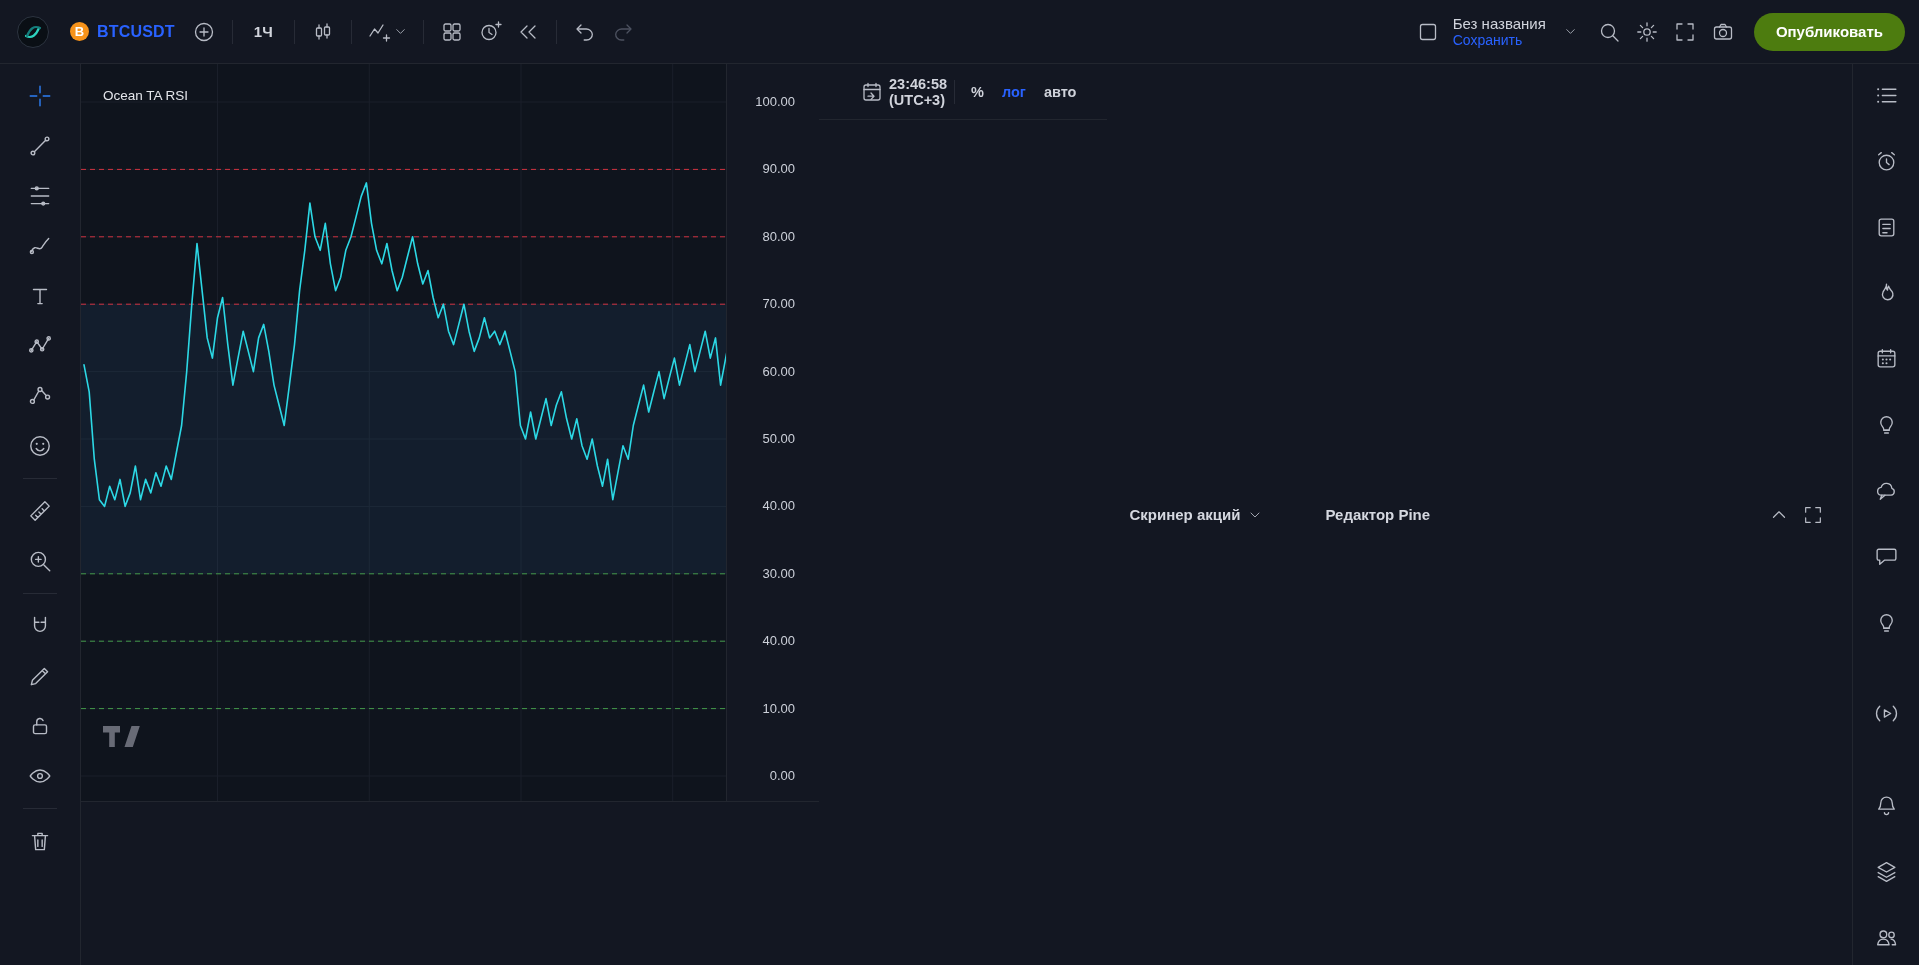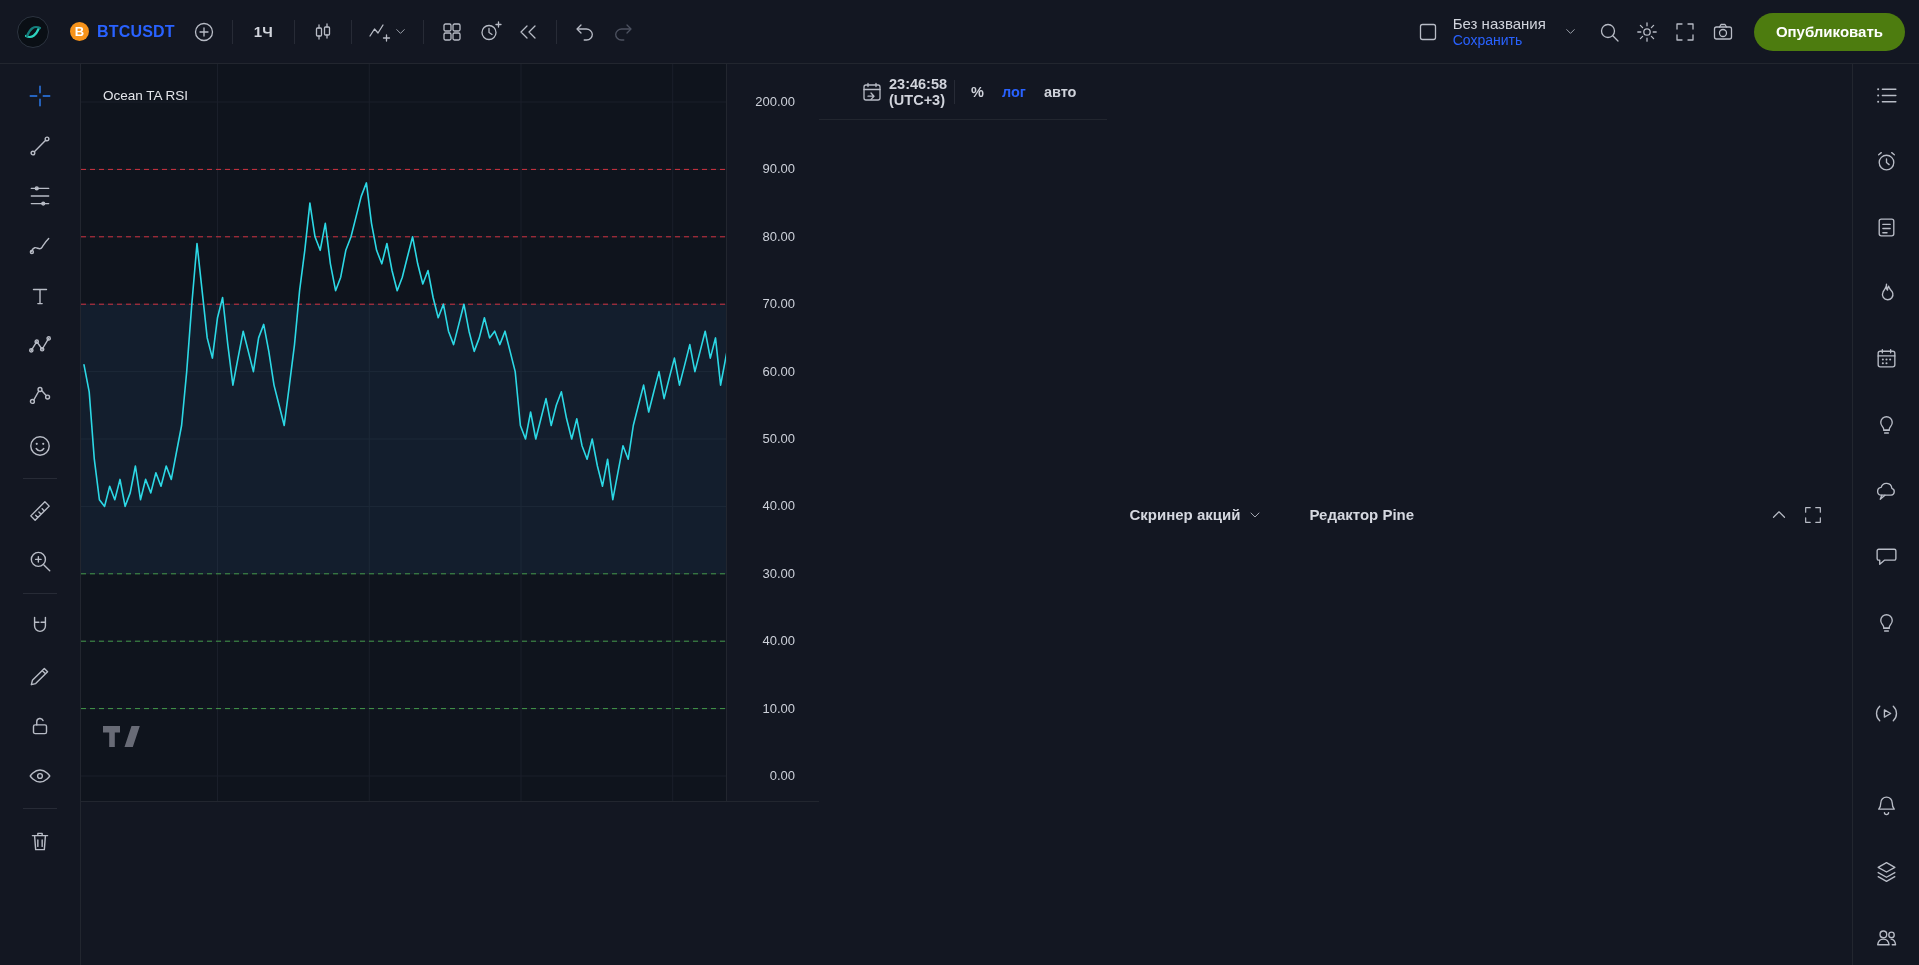--- a/index.html
+++ b/index.html
@@ -77,21 +77,21 @@
   .range-btn{background:none;border:none;color:#cfd2da;font-size:14.5px;font-family:inherit;
     padding:5px 9px;border-radius:6px;cursor:pointer;font-weight:bold}
   .goto-date{margin-left:14px}
   .clock{font-size:14.5px;color:#d1d4dc;cursor:pointer;font-weight:bold}
   .axis-btn{background:none;border:none;color:#cfd2da;font-size:14.5px;font-family:inherit;
     padding:5px 9px;border-radius:6px;cursor:pointer;font-weight:bold}
   .axis-btn.log{color:#2962ff}
 
   
   .bottom-panel{flex:1;display:flex;align-items:center;padding:0 22px;background:#131722;position:relative}
-  .tabs{display:flex;gap:46px;height:100%;align-items:flex-start}
+  .tabs{display:flex;gap:62px;height:100%;align-items:flex-start}
   .tab{display:flex;align-items:center;gap:7px;font-size:15px;font-weight:bold;color:#d5d8e0;
     position:relative;height:100%;cursor:pointer}
   .tab .iw{width:16px;height:16px}
   .tab.active::after{content:"";position:absolute;bottom:0;left:50%;transform:translateX(-50%);
     width:56px;height:3px;background:#00c2d4;border-radius:2px}
   .panel-btn{width:34px;height:34px;border:none;background:none;border-radius:6px;display:flex;
     align-items:center;justify-content:center;cursor:pointer}
   .panel-btn .iw{width:22px;height:22px}
 </style>
 </head>
@@ -409,21 +409,21 @@
             <line x1="0" y1="644.6" x2="1678" y2="644.6" stroke="#4caf50" stroke-width="1" stroke-dasharray="5 4" stroke-opacity="0.85"></line>
             <polyline points="3.0,300.9 8.2,327.8 13.3,395.2 18.4,435.7 23.6,442.4 28.7,422.2 33.8,435.7 39.0,415.4 44.1,442.4 49.2,428.9 54.4,402.0 59.5,435.7 64.6,415.4 69.8,428.9 74.9,408.7 80.0,422.2 85.2,402.0 90.3,415.4 95.4,388.5 100.6,361.5 105.7,307.6 110.8,240.2 116.0,179.5 121.1,226.7 126.2,273.9 131.4,294.1 136.5,253.7 141.6,233.5 146.8,280.6 151.9,321.1 157.0,294.1 162.2,267.2 167.3,287.4 172.4,307.6 177.6,273.9 182.7,260.4 187.8,287.4 193.0,321.1 198.1,341.3 203.2,361.5 208.4,321.1 213.5,280.6 218.6,226.7 223.8,186.3 228.9,139.1 234.0,172.8 239.2,186.3 244.3,159.3 249.4,199.8 254.6,226.7 259.7,213.2 264.8,186.3 270.0,172.8 275.1,152.6 280.2,132.4 285.4,118.9 290.5,159.3 295.6,186.3 300.8,199.8 305.9,179.5 311.0,206.5 316.2,226.7 321.3,213.2 326.4,193.0 331.6,172.8 336.7,199.8 341.8,220.0 347.0,206.5 352.1,233.5 357.2,253.7 362.4,240.2 367.5,267.2 372.6,280.6 377.8,260.4 382.9,240.2 388.0,267.2 393.2,287.4 398.3,273.9 403.4,253.7 408.6,273.9 413.7,267.2 418.8,280.6 424.0,267.2 429.1,287.4 434.2,307.6 439.4,361.5 444.5,375.0 449.6,348.0 454.8,375.0 459.9,354.8 465.0,334.6 470.2,361.5 475.3,341.3 480.4,327.8 485.6,354.8 490.7,375.0 495.8,354.8 501.0,381.7 506.1,395.2 511.2,375.0 516.4,402.0 521.5,422.2 526.6,395.2 531.8,435.7 536.9,408.7 542.0,381.7 547.2,395.2 552.3,361.5 557.4,341.3 562.6,321.1 567.7,348.0 572.8,327.8 578.0,307.6 583.1,334.6 588.2,314.3 593.4,294.1 598.5,321.1 603.7,300.9 608.8,280.6 613.9,307.6 619.1,287.4 624.2,267.2 629.3,294.1 634.5,273.9 639.6,321.1 644.7,294.1 649.9,267.2 655.0,240.2 660.1,280.6 665.3,307.6 670.4,287.4 675.5,260.4 680.7,300.9 685.8,334.6 690.9,307.6 696.1,287.4 701.2,321.1 706.3,300.9 711.5,280.6 716.6,260.4 721.7,240.2 726.9,233.5 732.0,273.9 737.1,307.6 742.3,321.1 747.4,294.1 752.5,327.8 757.7,287.4 762.8,233.5 767.9,280.6 773.1,321.1 778.2,348.0 783.3,327.8 788.5,361.5 793.6,381.7 798.7,361.5 803.9,388.5 809.0,408.7 814.1,375.0 819.3,402.0 824.4,435.7 829.5,462.6 834.7,442.4 839.8,415.4 844.9,428.9 850.1,402.0 855.2,381.7 860.3,395.2 865.5,375.0 870.6,388.5 875.7,368.3 880.9,381.7 886.0,402.0 891.1,381.7 896.3,361.5 901.4,388.5 906.5,368.3 911.7,395.2 916.8,375.0 921.9,361.5 927.1,381.7 932.2,361.5 937.3,388.5 942.5,368.3 947.6,354.8 952.7,375.0 957.9,395.2 963.0,375.0 968.1,402.0 973.3,381.7 978.4,408.7 983.5,428.9 988.7,402.0 993.8,422.2 998.9,442.4 1004.1,415.4 1009.2,395.2 1014.3,422.2 1019.5,402.0 1024.6,415.4 1029.7,395.2 1034.9,422.2 1040.0,402.0 1045.1,381.7 1050.3,408.7 1055.4,388.5 1060.5,368.3 1065.7,395.2 1070.8,375.0 1075.9,354.8 1081.1,381.7 1086.2,361.5 1091.3,341.3 1096.5,375.0 1101.6,395.2 1106.7,408.7 1111.9,388.5 1117.0,415.4 1122.1,395.2 1127.3,375.0 1132.4,354.8 1137.5,381.7 1142.7,361.5 1147.8,341.3 1152.9,321.1 1158.1,294.1 1163.2,273.9 1168.3,327.8 1173.5,375.0 1178.6,354.8 1183.7,334.6 1188.9,375.0 1194.0,415.4 1199.1,503.1 1204.3,469.4 1209.4,455.9 1214.5,476.1 1219.7,462.6 1224.8,482.8 1229.9,469.4 1235.1,455.9 1240.2,476.1 1245.3,489.6 1250.5,469.4 1255.6,482.8 1260.7,469.4 1265.9,489.6 1271.0,476.1 1276.1,496.3 1281.3,516.5 1286.4,536.8 1291.5,550.2 1296.7,536.8 1301.8,557.0 1306.9,536.8 1312.1,543.5 1317.2,523.3 1322.3,509.8 1327.5,516.5 1332.6,496.3 1337.7,482.8 1342.9,489.6 1348.0,469.4 1353.1,449.1 1358.3,462.6 1363.4,435.7 1368.5,415.4 1373.7,395.2 1378.8,408.7 1383.9,381.7 1389.1,354.8 1394.2,334.6 1399.3,348.0 1404.5,321.1 1409.6,300.9 1414.7,314.3 1419.9,287.4 1425.0,267.2 1430.1,240.2 1435.3,206.5 1440.4,240.2 1445.5,220.0 1450.7,253.7 1455.8,273.9 1460.9,260.4 1466.1,294.1 1471.2,314.3 1476.3,327.8 1481.5,307.6 1486.6,294.1 1491.7,321.1 1496.9,300.9 1502.0,287.4" fill="none" stroke="#2cd8e5" stroke-width="1.6" stroke-linejoin="round" stroke-linecap="round"></polyline>
           </svg>
         <div class="pane-title">Ocean TA RSI</div>
         <div class="tv-logo">
           <svg viewBox="0 0 38 24" width="38" height="24">
             <path d="M0 0h17v6.5h-5.2V21H6.2V6.5H0zM21.5 21 28.5 0h8.3l-7 21z" fill="#787b86"></path>
           </svg>
         </div>
         <div class="price-axis" id="price-axis">
-            <div class="price-label" style="top:30px">200.00</div>
+            <div class="price-label" style="top:30px">100.00</div>
             <div class="price-label" style="top:97px">90.00</div>
             <div class="price-label" style="top:165px">80.00</div>
             <div class="price-label" style="top:232px">70.00</div>
             <div class="price-label" style="top:300px">60.00</div>
             <div class="price-label" style="top:367px">50.00</div>
             <div class="price-label" style="top:434px">40.00</div>
             <div class="price-label" style="top:502px">30.00</div>
             <div class="price-label" style="top:569px">40.00</div>
             <div class="price-label" style="top:637px">10.00</div>
             <div class="price-label" style="top:704px">0.00</div>

